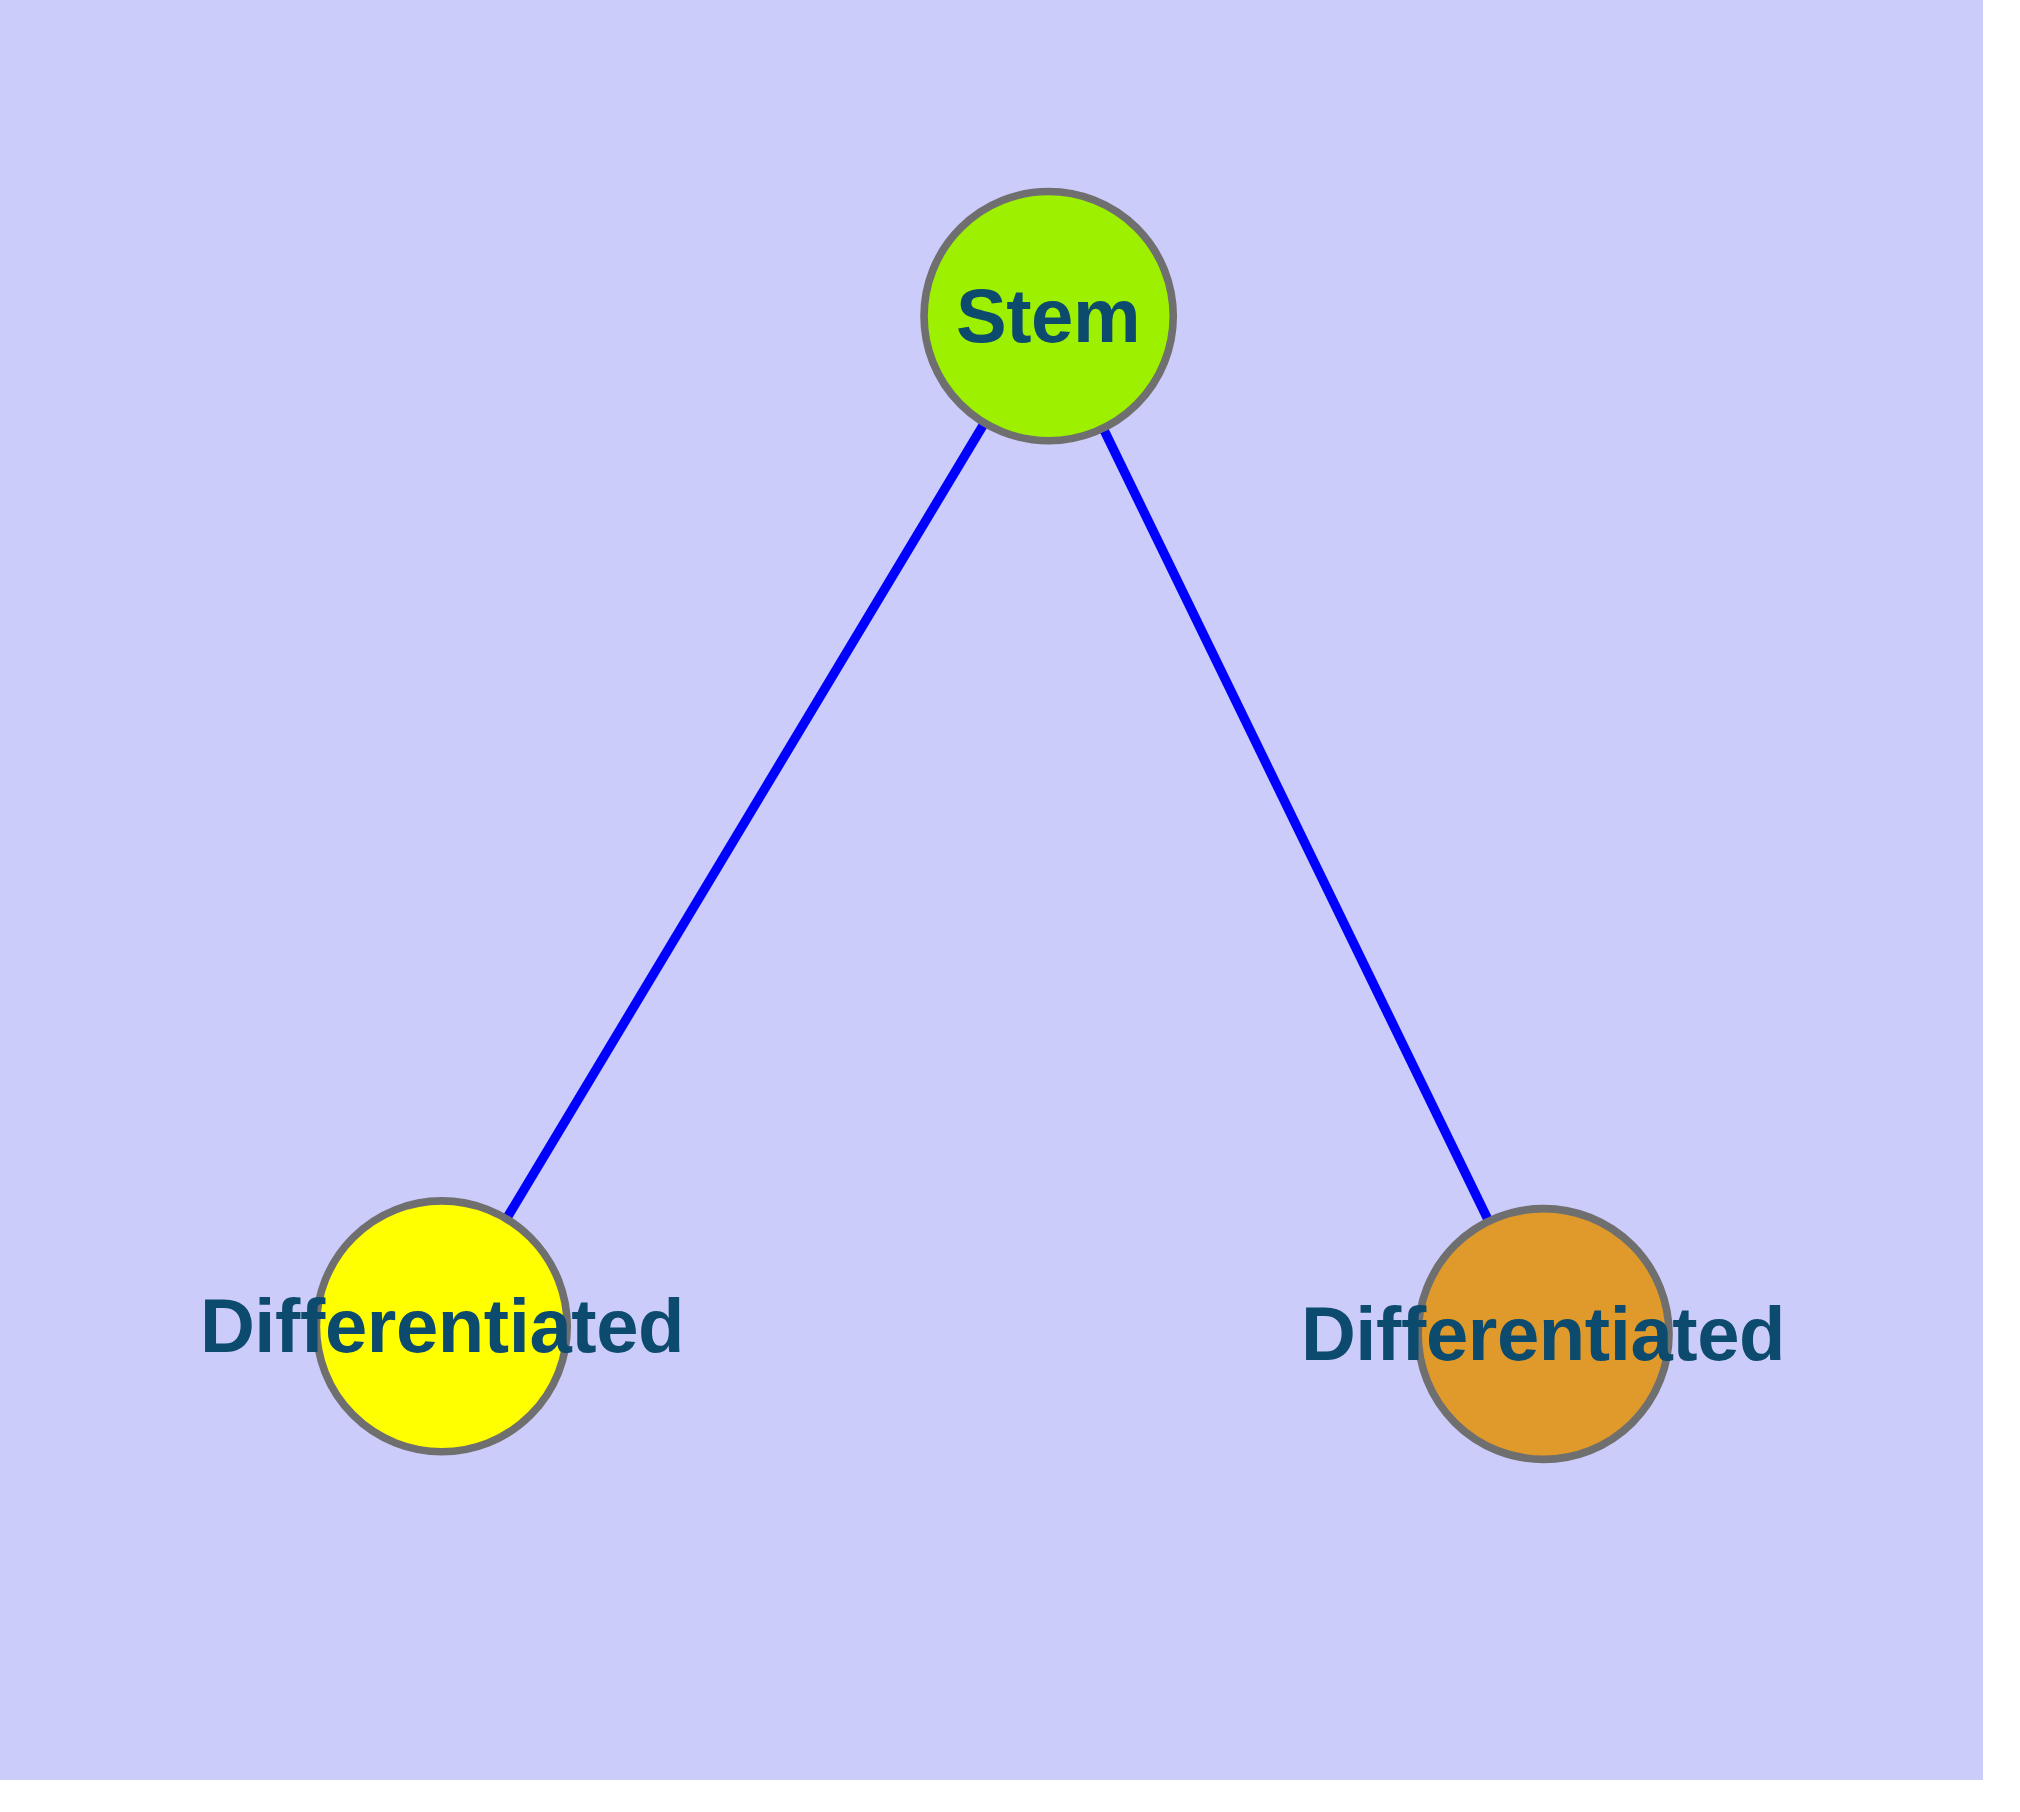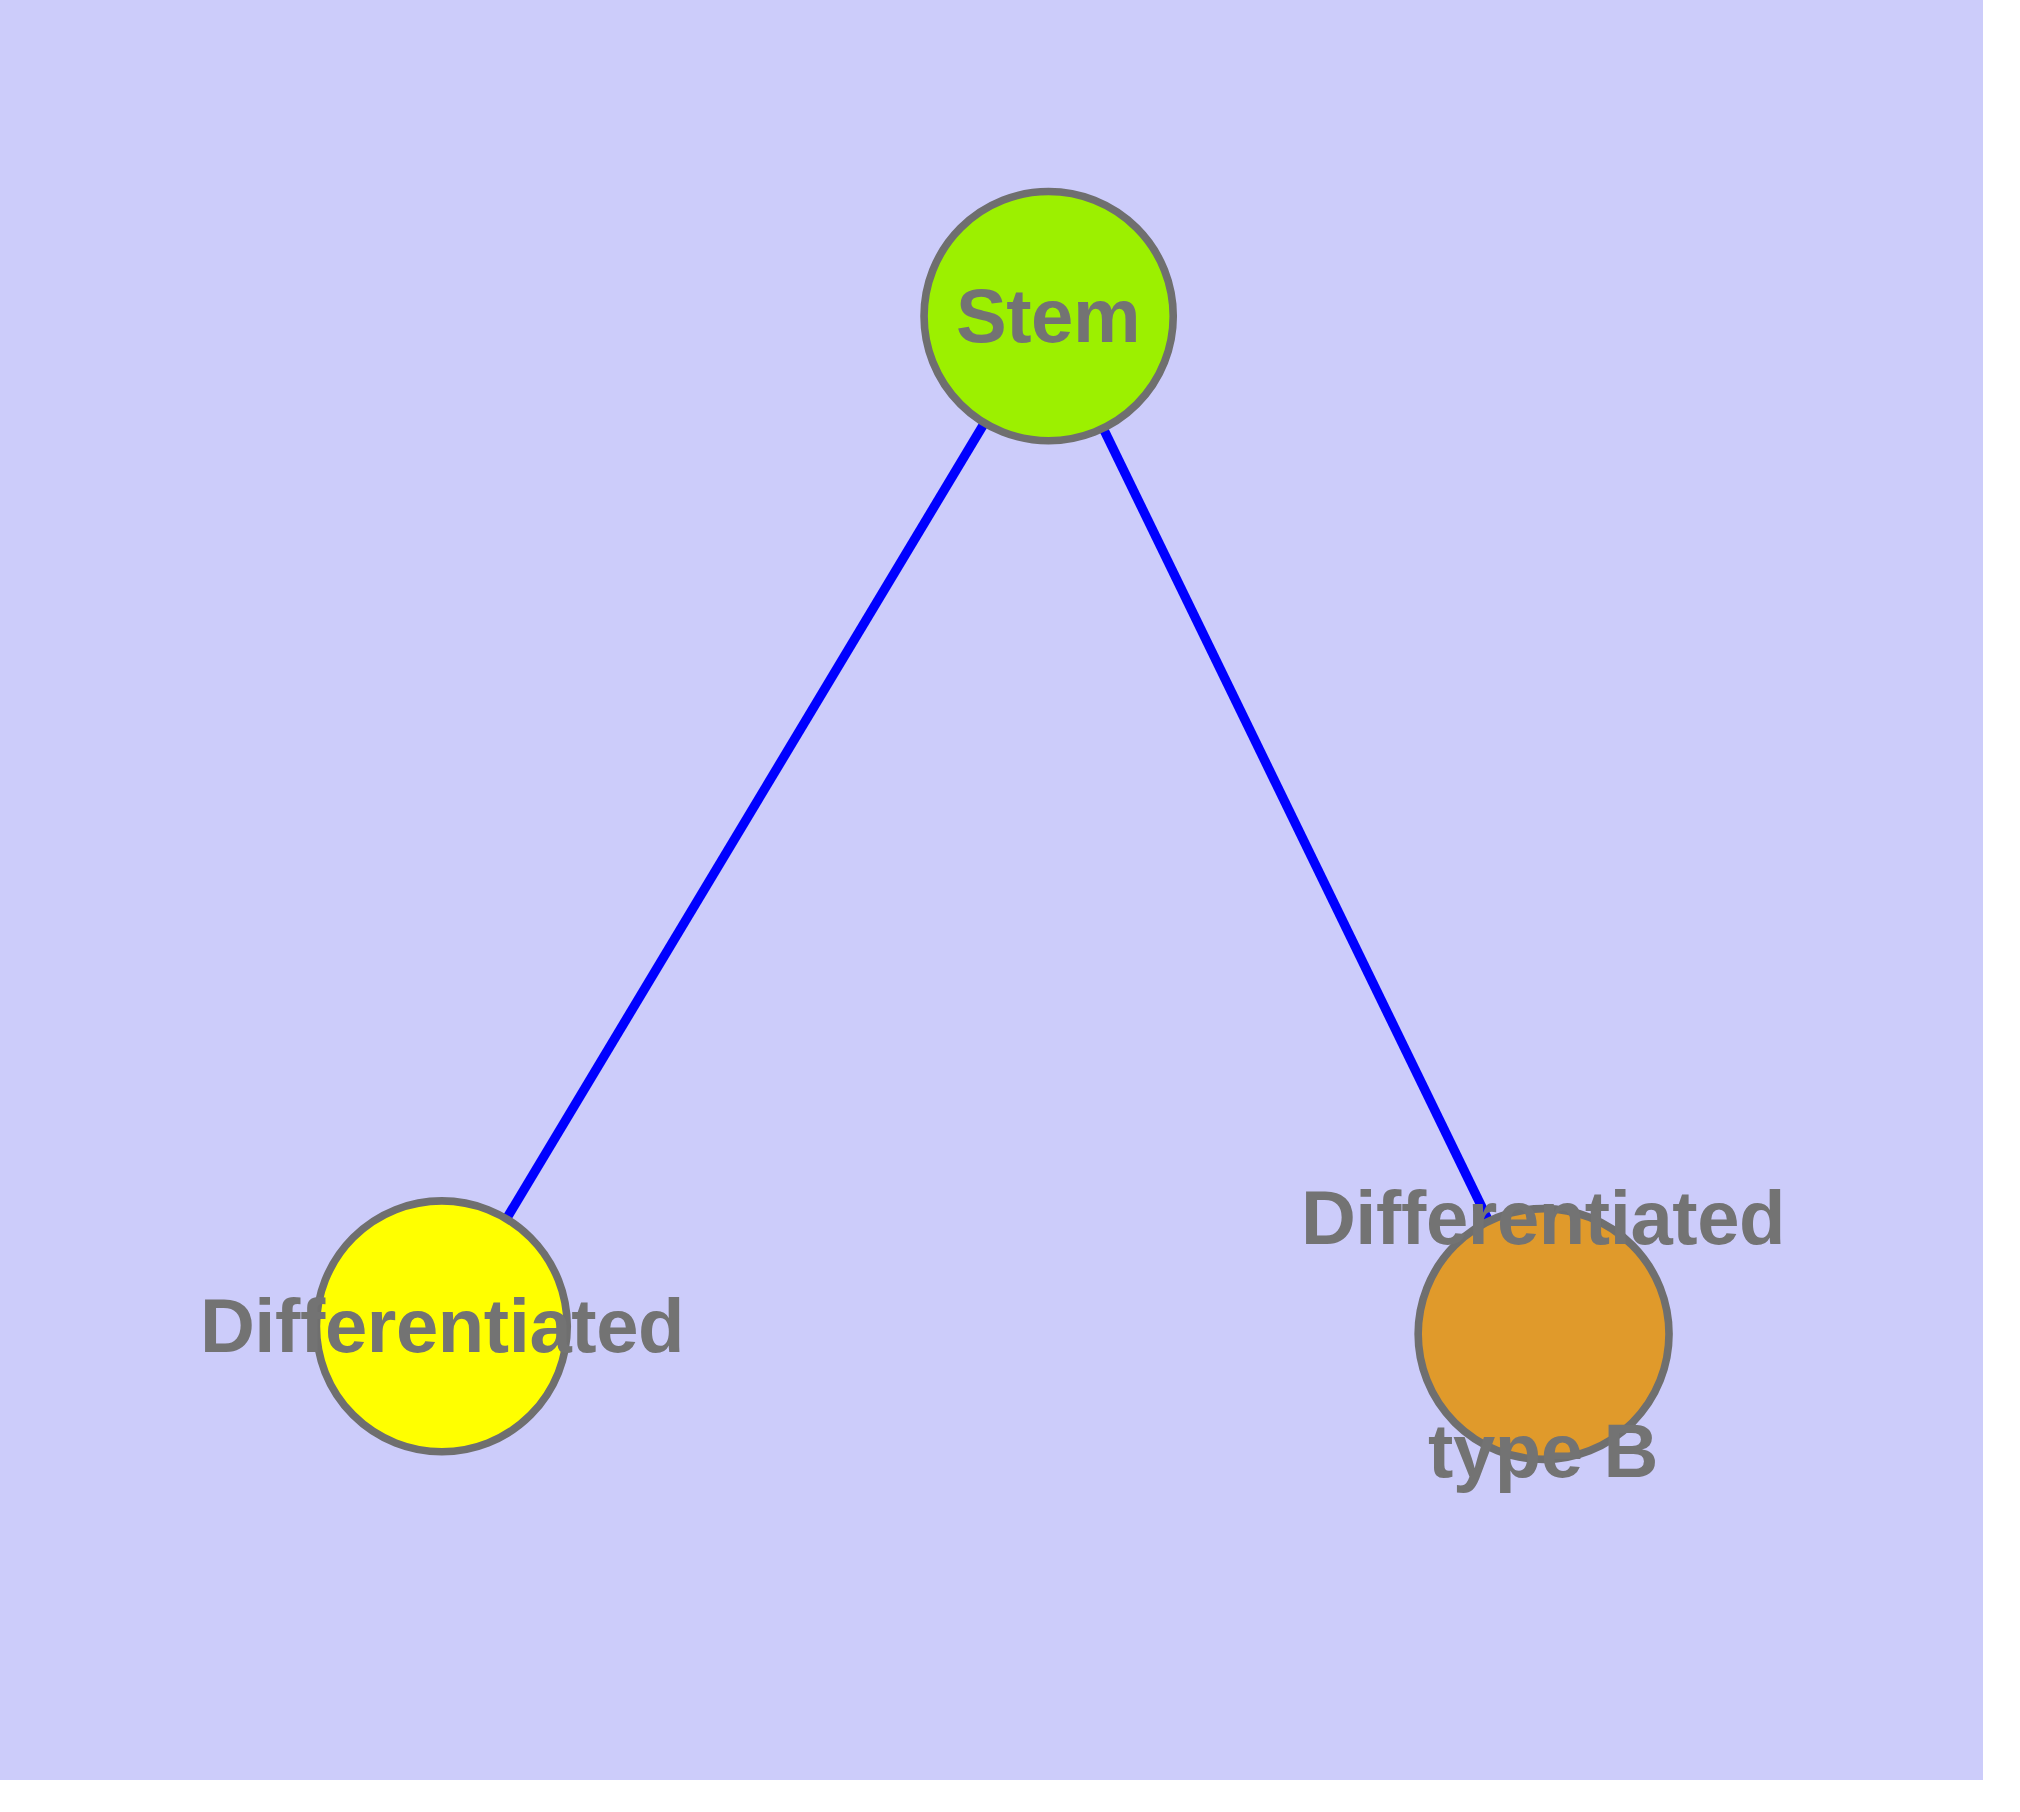--- a/index.html
+++ b/index.html
@@ -27,21 +27,21 @@
   #graph-svg {
     position: absolute;
     left: 0;
     top: 0;
     width: 2021px;
     height: 1812px;
     overflow: visible;
   }
   .node-label {
     position: absolute;
-    color: #737373;
+    color: #0c4a6e;
     font-weight: bold;
     font-size: 76px;
     line-height: 1.02;
     text-align: center;
     white-space: pre;
     transform: translate(-50%, -50%);
     letter-spacing: -0.4px;
     pointer-events: none;
   }
 </style>
@@ -65,17 +65,16 @@
   </svg>
 
   <div class="node-label" style="left:1048px; top:316px;">Stem</div>
 
   <div class="node-label" style="left:442px; top:1326px;">
     <div>Differentiated</div>
   </div>
 
   <div class="node-label" style="left:1543px; top:1334px;">
     <div>Differentiated</div>
-    <div>type B</div>
   </div>
 
 </div>
 
 
 </body></html>

